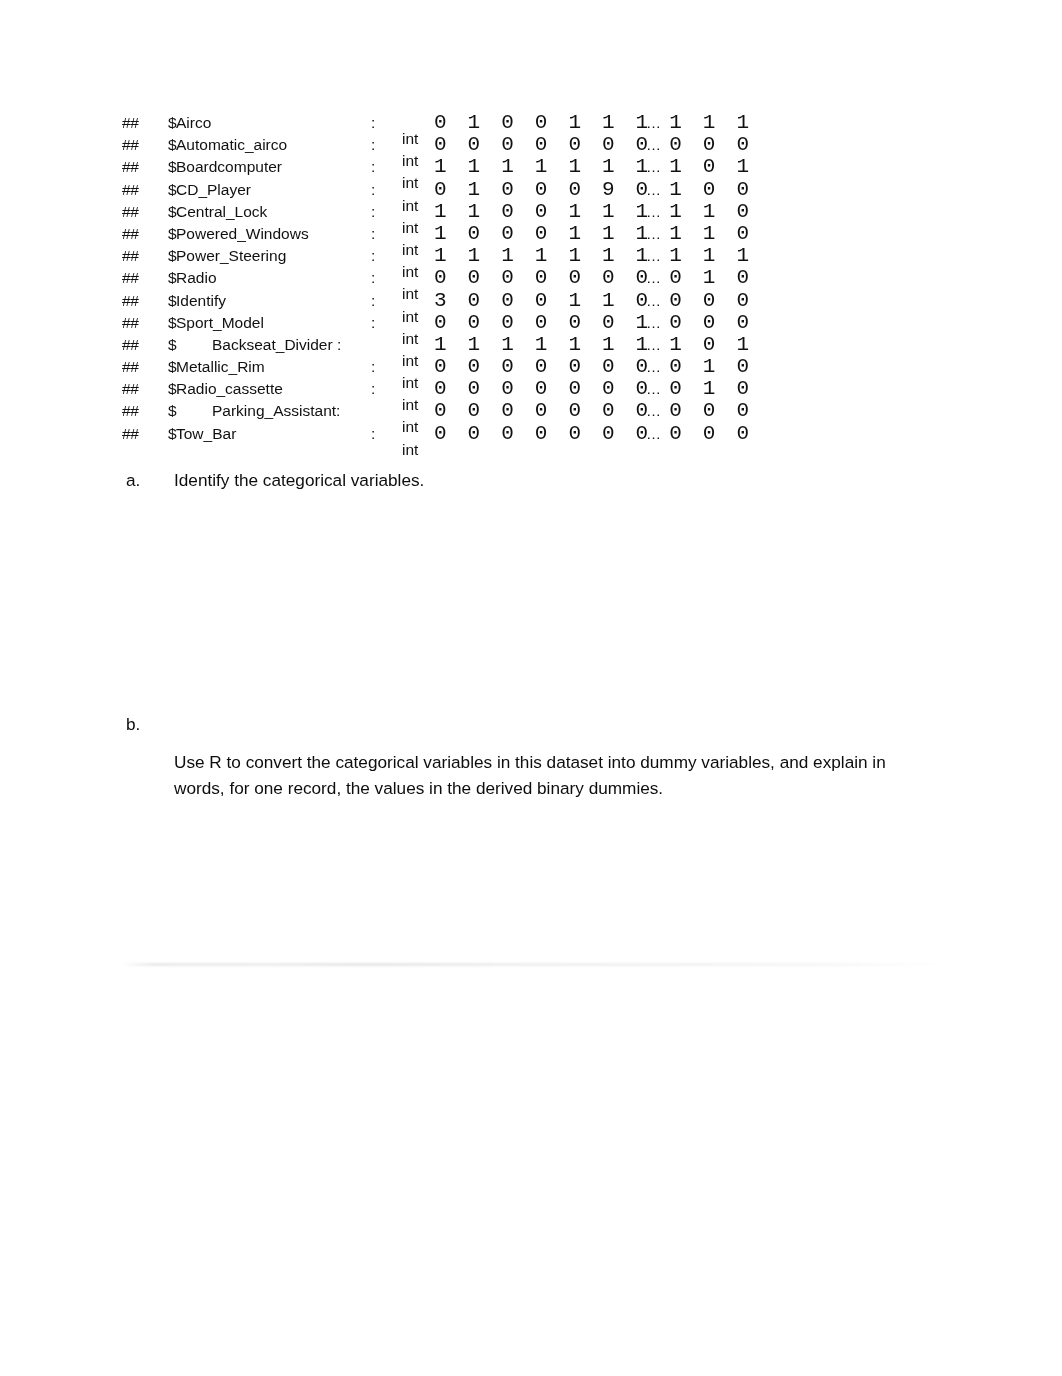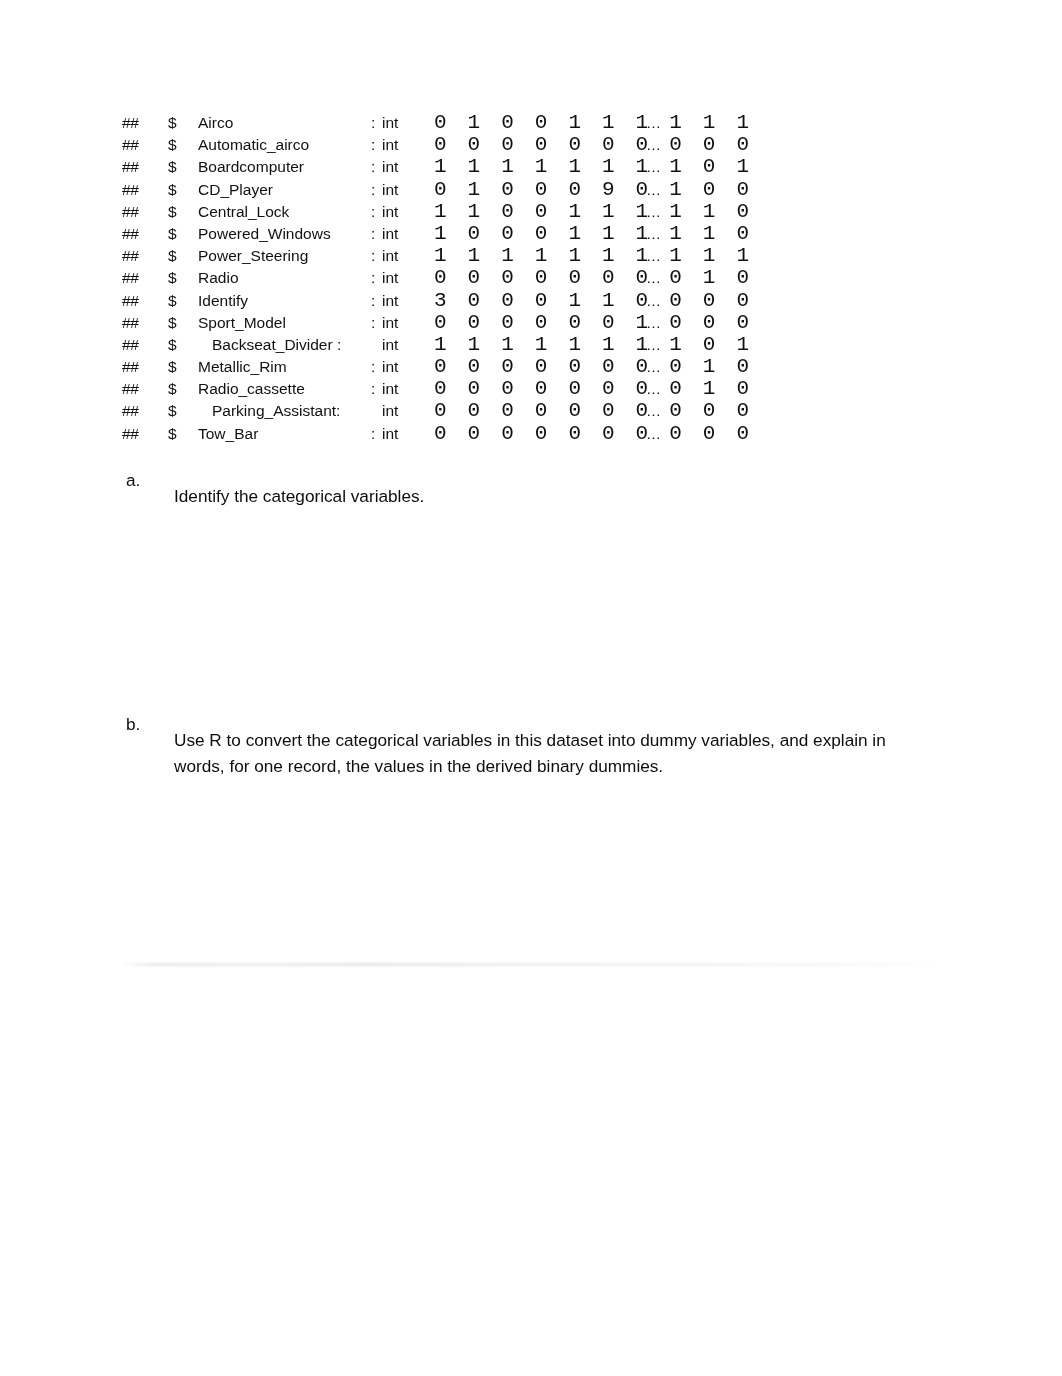--- a/index.html
+++ b/index.html
@@ -41,37 +41,38 @@
     font-family: "Liberation Sans", sans-serif;
     letter-spacing: -0.3px;
   }
   .c-dollar {
     position: absolute;
     left: 46px;
     font-family: "Liberation Sans", sans-serif;
   }
   .c-name {
     position: absolute;
-    left: 76px;
+    left: 54px;
     font-family: "Liberation Sans", sans-serif;
   }
   
   .code-line.indent .c-name {
     left: 90px;
     text-align: right;
   }
   .c-colon {
     position: absolute;
     left: 249px;
     font-family: "Liberation Sans", sans-serif;
   }
   .c-type {
     position: absolute;
-    left: 260px;
-    font-family: "Liberation Sans", sans-serif;
+    left: 280px;
+    font-family: "Liberation Sans", sans-serif;
+    margin-top: 16px;
   }
   .c-vals {
     position: absolute;
     left: 312px;
     font-family: "Liberation Mono", monospace;
     font-size: 21px;
     letter-spacing: 4.2px;
   }
   .c-ellipsis {
     position: absolute;
@@ -89,34 +90,35 @@
   }
   .q-marker {
     position: absolute;
     left: 0px;
     top: 0px;
     width: 40px;
   }
   .q-body {
     position: absolute;
     left: 48px;
-    top: 16px;
+    top: 0px;
   }
   #question-a {
     left: 126px;
     top: 467px;
     width: 760px;
   }
   #question-b {
     left: 126px;
     top: 711px;
     width: 752px;
   }
   #question-b .q-body {
     width: 748px;
+    margin-top: 38px;
   }
 
   
   .page-divider {
     position: absolute;
     left: 120px;
     top: 963px;
     width: 824px;
     height: 3px;
     background: linear-gradient(to right,

